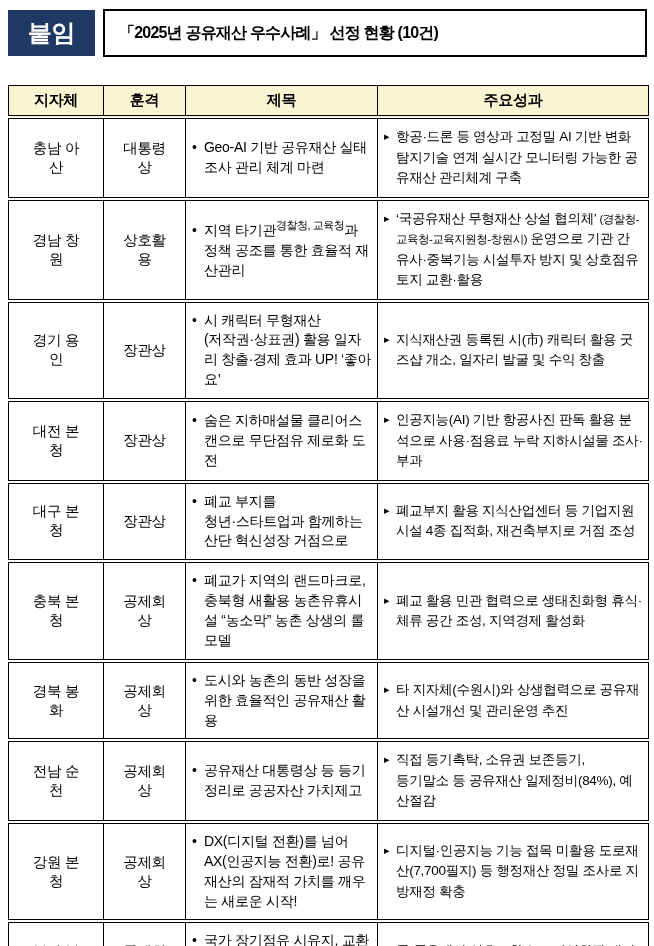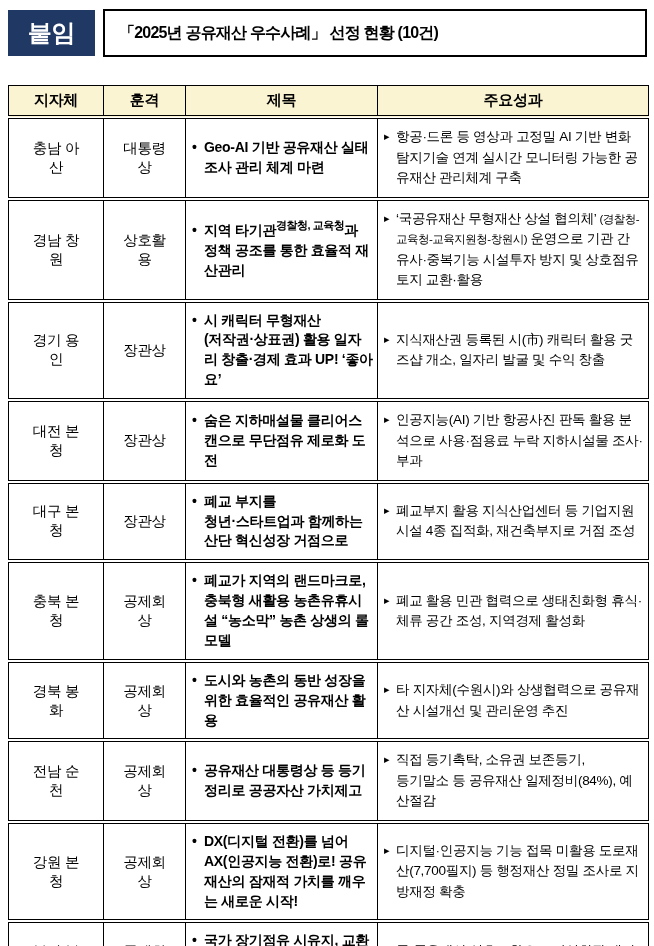--- a/index.html
+++ b/index.html
@@ -44,21 +44,21 @@
     border: 1px solid #000;
     border-bottom: 4px double #000;
   }
   td { border: 1px solid #000; vertical-align: middle; }
   tbody tr:not(:last-child) td { border-bottom: 4px double #000; }
 
   td.c-region, td.c-award {
     text-align: center; font-size: 14.5px; padding: 6px 18px;
   }
   td.c-title {
-    font-weight: bold; font-size: 14px; line-height: 1.42;
+    font-weight: normal; font-size: 14px; line-height: 1.42;
     padding: 8px 4px 8px 6px; white-space: pre-line;
   }
   td.c-ach {
     font-size: 13.5px; line-height: 1.52;
     padding: 8px 4px 8px 6px; white-space: pre-line;
   }
   .cell-text { display: block; padding-left: 12px; }
   .marker { display: inline-block; width: 12px; margin-left: -12px; }
   td.c-ach .marker { font-size: 11px; position: relative; top: -1px; }
   .s-sup  { vertical-align: super; font-size: 11px; letter-spacing: -0.5px; }

